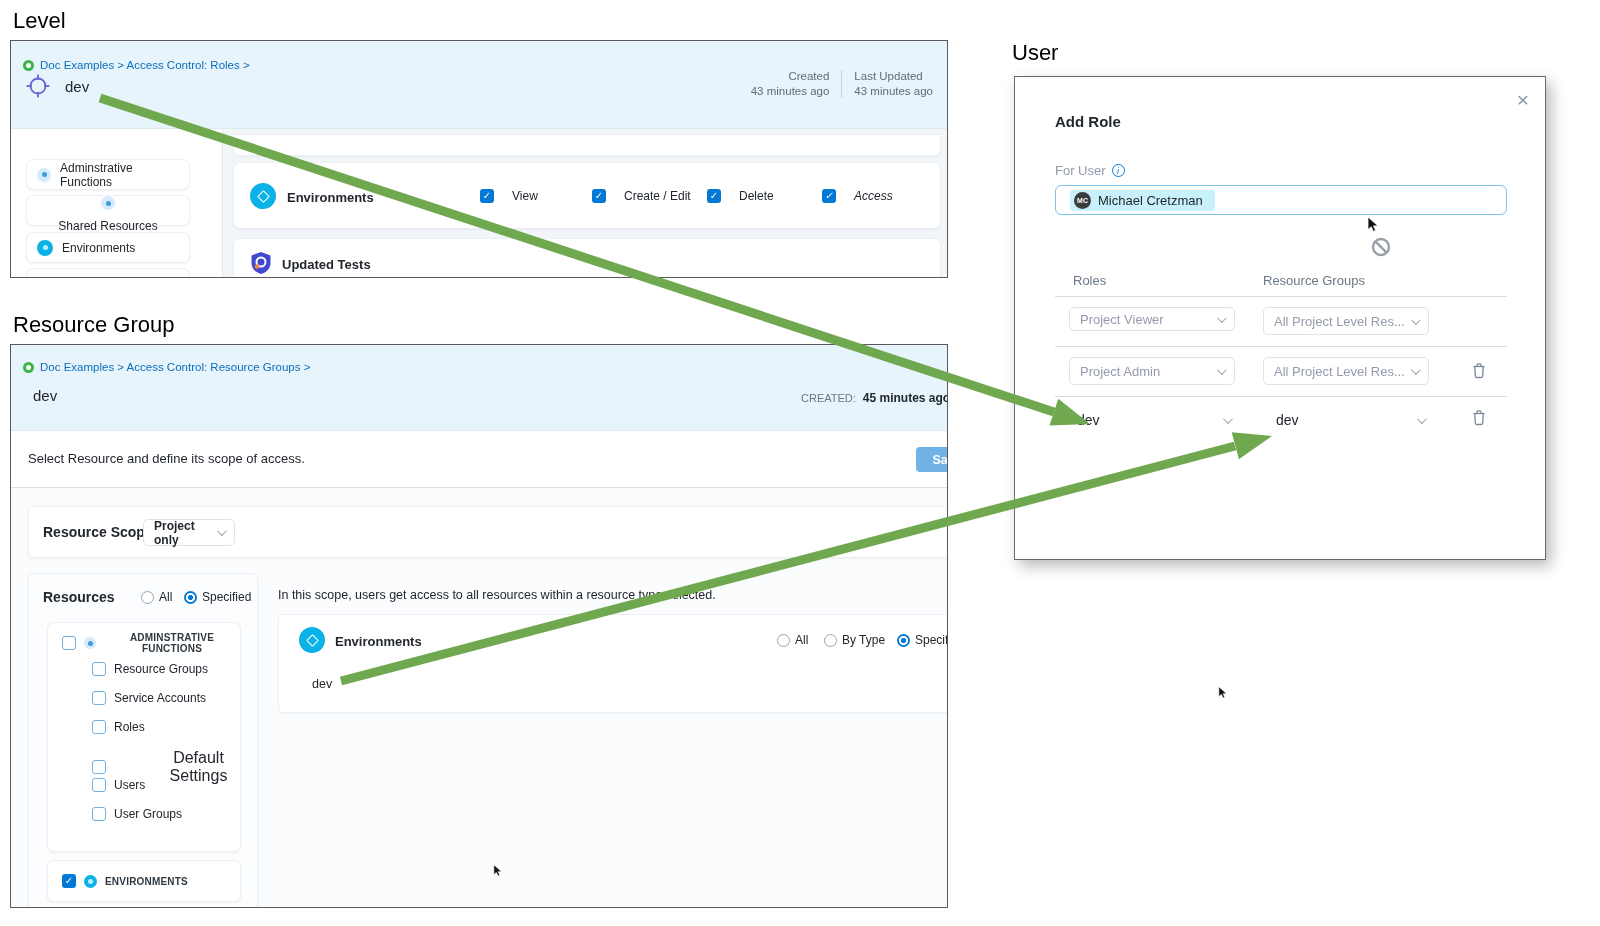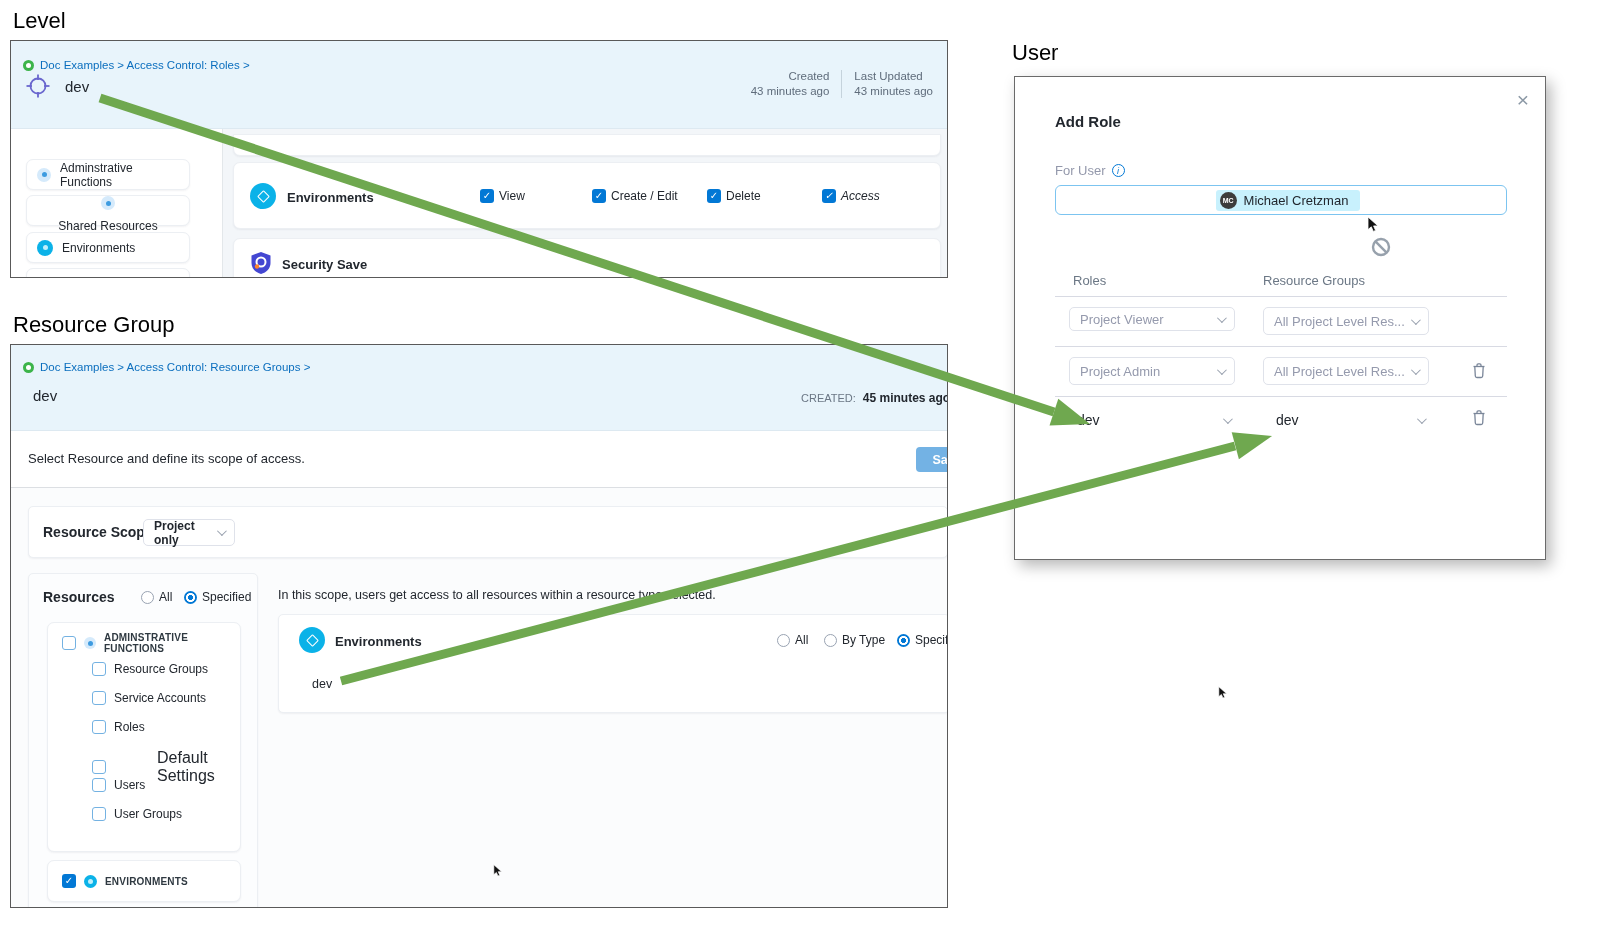--- a/index.html
+++ b/index.html
@@ -19,21 +19,21 @@
   .doticon{width:14px;height:14px;border-radius:50%;background:#d5eafb;display:inline-flex;align-items:center;justify-content:center;flex:0 0 auto;}
   .doticon::after{content:"";width:5px;height:5px;border-radius:50%;background:#3d9be0;}
   .doticon.solid{background:#0bb2e8;}
   .doticon.solid::after{background:#bfeffc;}
   .envicon{width:26px;height:26px;border-radius:50%;background:#0bb2e8;display:flex;align-items:center;justify-content:center;flex:0 0 auto;}
   .envicon .diamond{width:9px;height:9px;border:1.6px solid #fff;border-radius:1px;transform:rotate(45deg);}
   .cb{width:14px;height:14px;border-radius:3px;display:inline-flex;align-items:center;justify-content:center;flex:0 0 auto;cursor:pointer;}
   .cb.checked{background:#0278d5;}
   .cb.checked::after{content:"✓";color:#fff;font-size:10px;line-height:1;}
   .cb.un{background:#fff;border:1.5px solid #74b2e2;}
-  .cb-item{display:inline-flex;align-items:center;gap:5px;font-size:12px;color:#22272e;}
+  .cb-item{display:inline-flex;align-items:center;gap:18px;font-size:12px;color:#22272e;}
   .radio{width:13px;height:13px;border-radius:50%;flex:0 0 auto;cursor:pointer;}
   .radio.un{border:1.5px solid #99a3b2;background:#fff;}
   .radio.sel{background:radial-gradient(circle at 50% 50%,#0278d5 0 2.6px,#fff 2.8px 4.4px,#0278d5 4.6px);}
   .radio-item{display:inline-flex;align-items:center;gap:5px;font-size:12px;color:#22272e;}
   .chev{width:7px;height:7px;border-right:1.6px solid #98a0ae;border-bottom:1.6px solid #98a0ae;transform:rotate(45deg) translateY(-2px);flex:0 0 auto;}
   .select{display:flex;align-items:center;justify-content:space-between;background:#fff;border:1px solid #dfe2ea;border-radius:5px;padding:0 10px;color:#959aad;font-size:13px;cursor:pointer;}
   .rowline{position:absolute;left:0;right:0;height:1px;background:#d8dae3;}
   .trash{cursor:pointer;display:inline-flex;}
   .overlay{position:absolute;left:0;top:0;width:1600px;height:926px;pointer-events:none;z-index:60;}
   .cursor{position:absolute;z-index:70;pointer-events:none;}
@@ -120,21 +120,21 @@
         </div>
 
         <div class="card" style="position:absolute;left:10px;right:6px;top:109px;height:60px;">
           <span style="position:absolute;left:16px;top:12px;display:inline-flex;">
             <svg width="22" height="24" viewBox="0 0 22 24">
               <path d="M11 1 L20.5 4.5 V12 C20.5 17.5 16.5 21.5 11 23 C5.5 21.5 1.5 17.5 1.5 12 V4.5 Z" fill="#4447d2"></path>
               <circle cx="11" cy="11" r="4.5" fill="none" stroke="#fff" stroke-width="2"></circle>
               <circle cx="7" cy="15.5" r="2.2" fill="#ff832b"></circle>
             </svg>
           </span>
-          <span style="position:absolute;left:48px;top:18px;font-size:13px;font-weight:600;">Security Save</span>
+          <span style="position:absolute;left:48px;top:18px;font-size:13px;font-weight:600;">Updated Tests</span>
         </div>
       </div>
     </div>
   </div>
 
   <div class="sec-heading" style="left:13px;top:312px;">Resource Group</div>
 
   <div class="panel" style="left:10px;top:344px;width:938px;height:564px;">
     <div class="bluehead" style="height:86px;">
       <div class="breadcrumb" style="left:12px;top:16px;">
@@ -157,21 +157,21 @@
     <div style="position:absolute;left:0;right:0;top:143px;bottom:0;background:#fbfcfd;">
 
       <div class="card" style="position:absolute;left:17px;top:18px;width:920px;height:52px;border-radius:5px;">
         <span style="position:absolute;left:14px;top:17px;font-size:14px;font-weight:bold;">Resource Scope</span>
         <div class="select" style="position:absolute;left:114px;top:12px;width:92px;height:27px;color:#22272e;font-size:12px;font-weight:600;">
           <span>Project only</span>
           <span class="chev"></span>
         </div>
       </div>
 
-      <div class="card" style="position:absolute;left:17px;top:85px;width:230px;height:340px;border-radius:5px;background:#fcfdfe;">
+      <div class="card" style="position:absolute;left:17px;top:85px;width:230px;height:340px;border-radius:5px;background:#fcfdfe;text-align:center;">
         <span style="position:absolute;left:14px;top:15px;font-size:14px;font-weight:bold;">Resources</span>
         <span class="radio-item" style="position:absolute;left:112px;top:16px;">
           <span class="radio un"></span>
           <span>All</span>
         </span>
         <span class="radio-item" style="position:absolute;left:155px;top:16px;">
           <span class="radio sel"></span>
           <span>Specified</span>
         </span>
 
@@ -244,21 +244,21 @@
 
   <div style="position:absolute;left:1014px;top:76px;width:532px;height:484px;background:#fff;border:1.5px solid #6a6a6a;box-shadow:5px 6px 14px rgba(0,0,0,.28);">
     <span style="position:absolute;right:16px;top:12px;font-size:21px;color:#8b98a5;cursor:pointer;line-height:1;">×</span>
     <span style="position:absolute;left:40px;top:36px;font-size:15px;font-weight:bold;">Add Role</span>
 
     <div style="position:absolute;left:40px;top:86px;display:flex;align-items:center;gap:6px;font-size:13px;color:#9398ab;">
       <span>For User</span>
       <span style="width:13px;height:13px;border:1px solid #0278d5;border-radius:50%;color:#0278d5;font-size:9px;display:inline-flex;align-items:center;justify-content:center;font-style:italic;">i</span>
     </div>
 
-    <div style="position:absolute;left:40px;top:108px;width:452px;height:30px;border:1.2px solid #7cc4f0;border-radius:6px;background:#fff;display:flex;align-items:center;padding-left:14px;justify-content:center;">
+    <div style="position:absolute;left:40px;top:108px;width:452px;height:30px;border:1.2px solid #7cc4f0;border-radius:6px;background:#fff;display:flex;align-items:center;padding-left:14px;">
       <span style="display:inline-flex;align-items:center;gap:7px;background:#c8f1fd;border-radius:3px;padding:2px 12px 2px 4px;">
         <span style="width:17px;height:17px;border-radius:50%;background:#3c3c3c;color:#fff;font-size:7px;font-weight:bold;display:inline-flex;align-items:center;justify-content:center;">MC</span>
         <span style="font-size:13px;color:#22272e;">Michael Cretzman</span>
       </span>
     </div>
 
 
     <div style="position:absolute;left:40px;top:188px;width:452px;height:250px;">
       <span style="position:absolute;left:18px;top:8px;font-size:13px;color:#6b7785;">Roles</span>
       <span style="position:absolute;left:208px;top:8px;font-size:13px;color:#6b7785;">Resource Groups</span>

